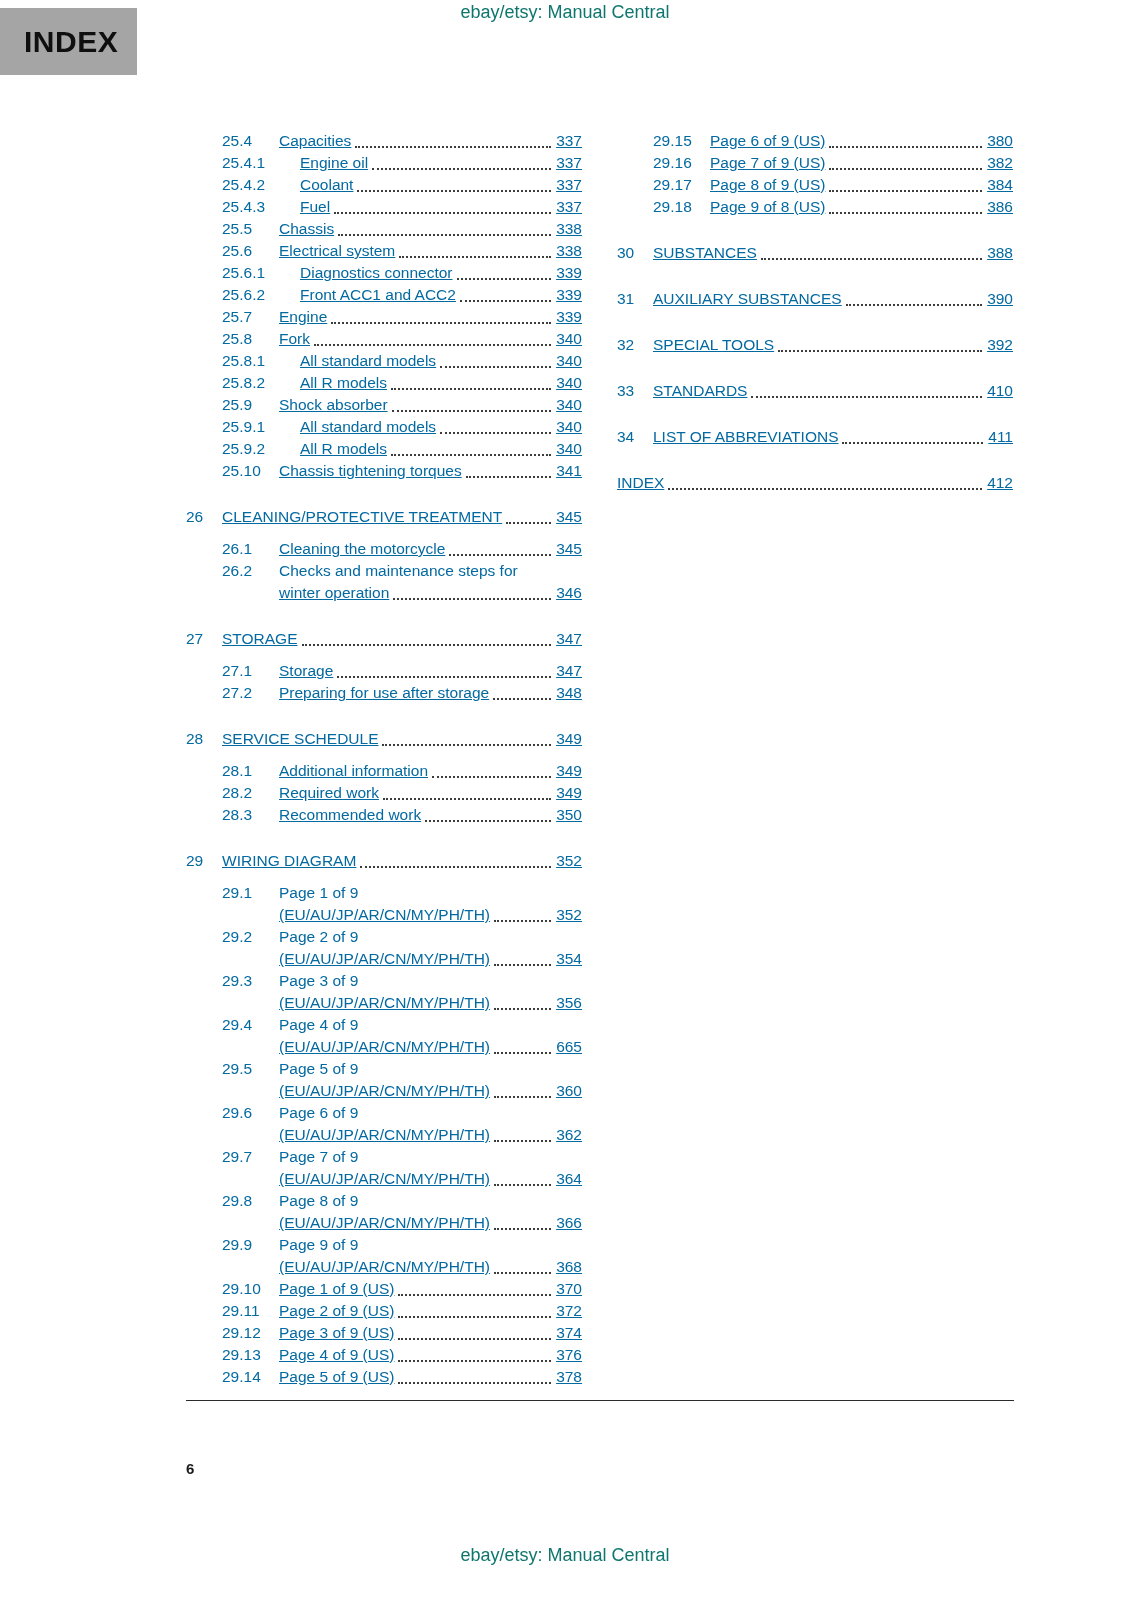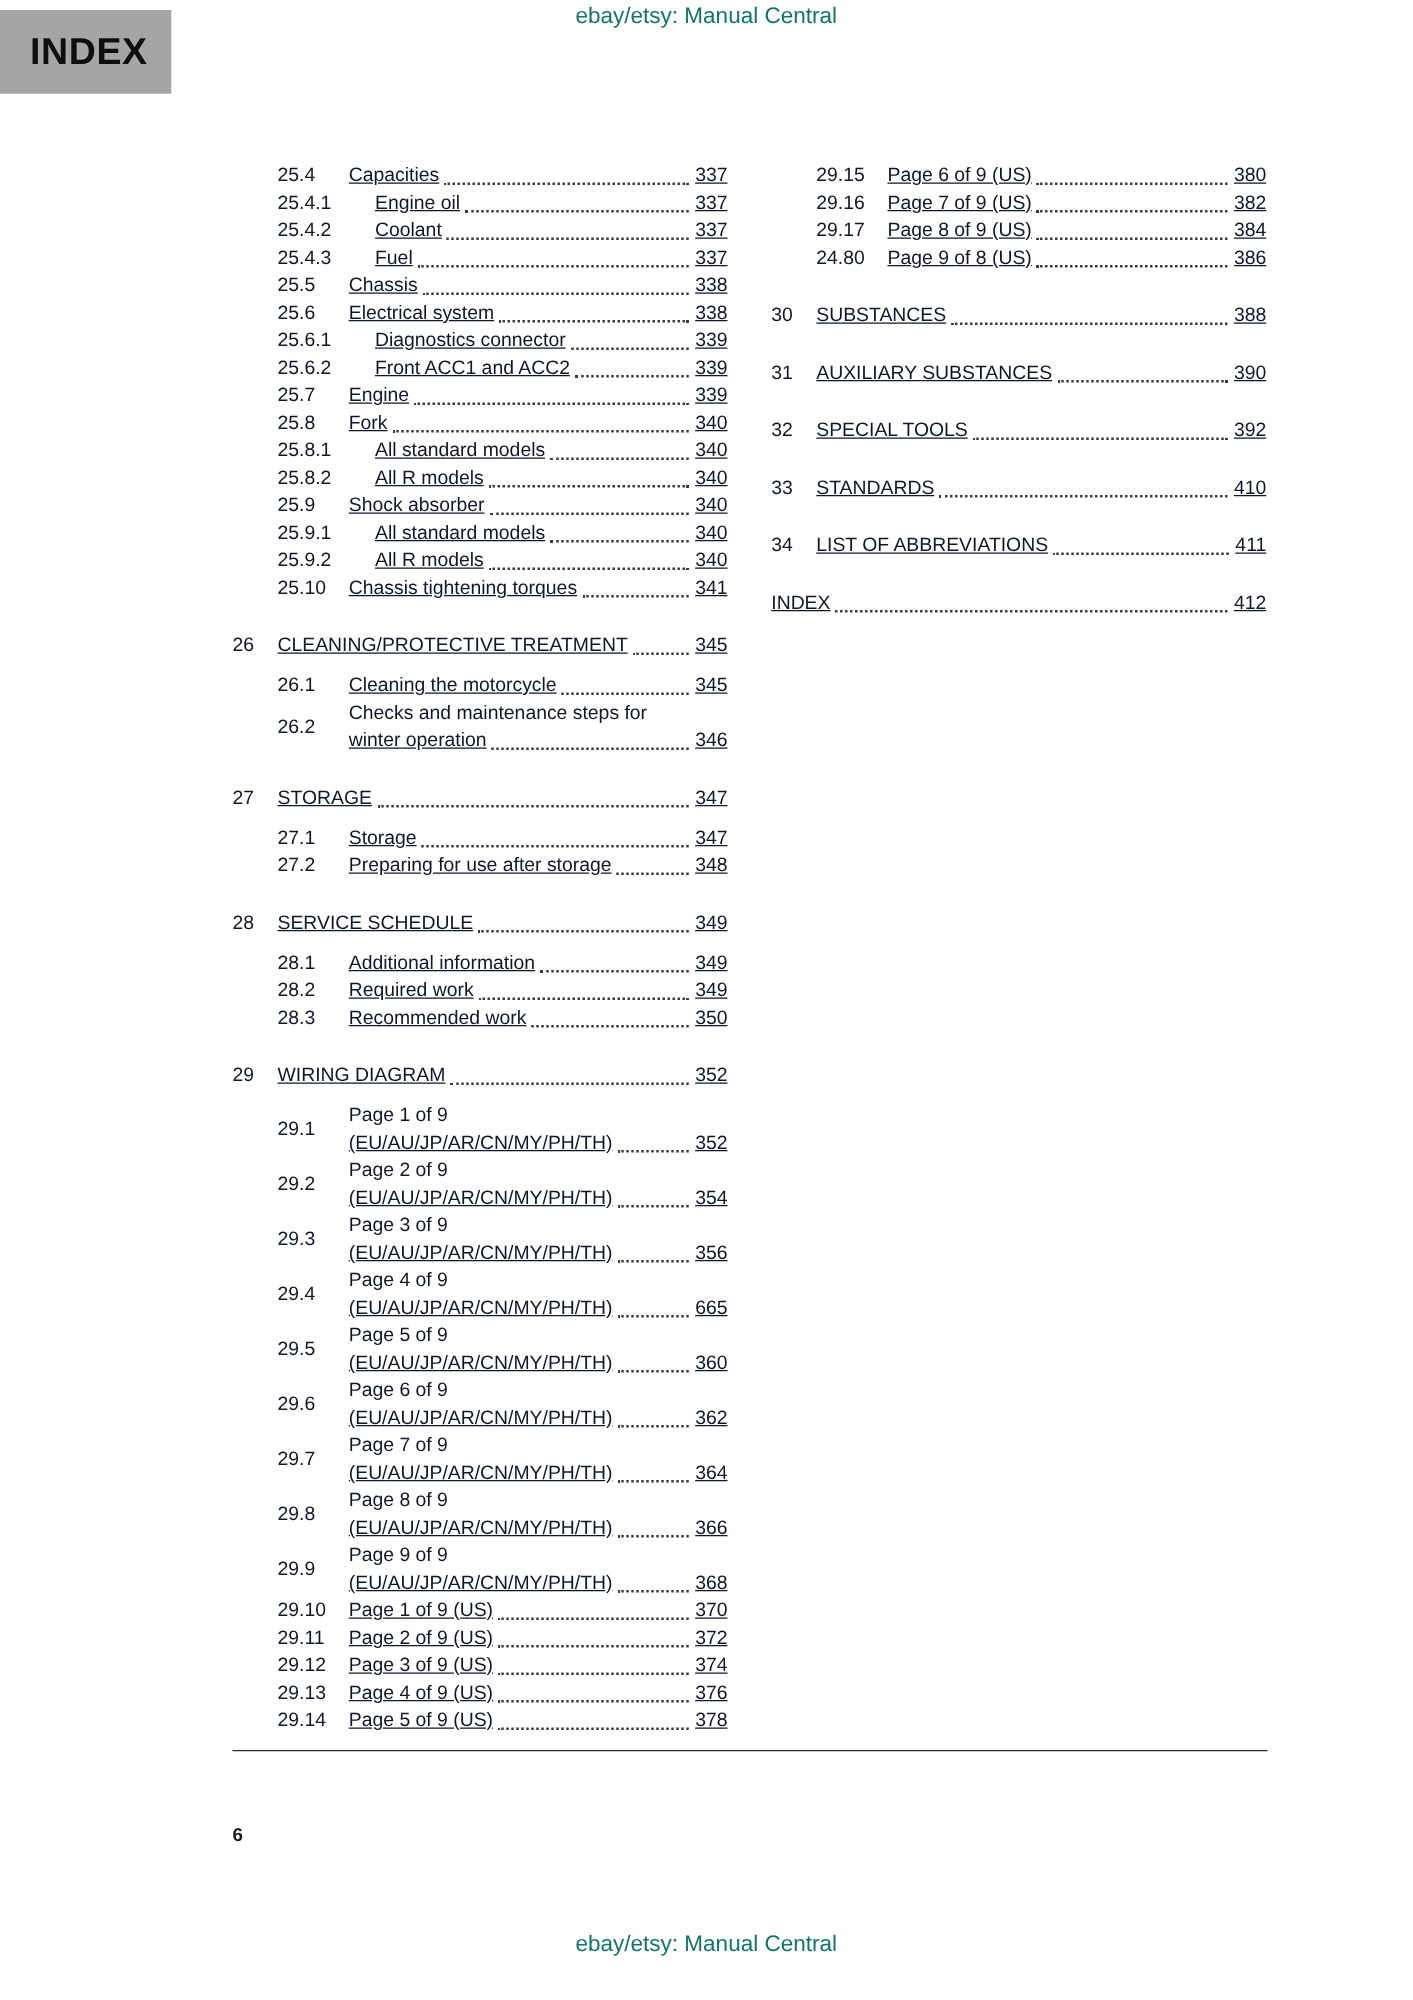--- a/index.html
+++ b/index.html
@@ -50,22 +50,21 @@
   }
   .toc-col {
     width: 396px;
     flex: 0 0 396px;
   }
 
   .toc-row {
     display: flex;
     font-size: 15.5px;
     line-height: 22px;
-    color: #0f172a;
-    align-items: center;
+    color: #0369a1;
   }
   .toc-num {
     flex: 0 0 57px;
     white-space: nowrap;
   }
   .toc-body {
     flex: 1 1 auto;
     display: flex;
     flex-direction: column;
     min-width: 0;
@@ -613,21 +612,21 @@
     <span class="toc-body">
             <div class="toc-line last">
               <span class="toc-title">Page 8 of 9 (US)</span>
               <span class="leader"></span>
               <span class="toc-page">384</span>
             </div>
           </span>
   </div>
 
   <div class="toc-row lv1">
-    <span class="toc-num">24.80</span>
+    <span class="toc-num">29.18</span>
     <span class="toc-body">
             <div class="toc-line last">
               <span class="toc-title">Page 9 of 8 (US)</span>
               <span class="leader"></span>
               <span class="toc-page">386</span>
             </div>
           </span>
   </div>
 
   <div class="toc-row lv0">

